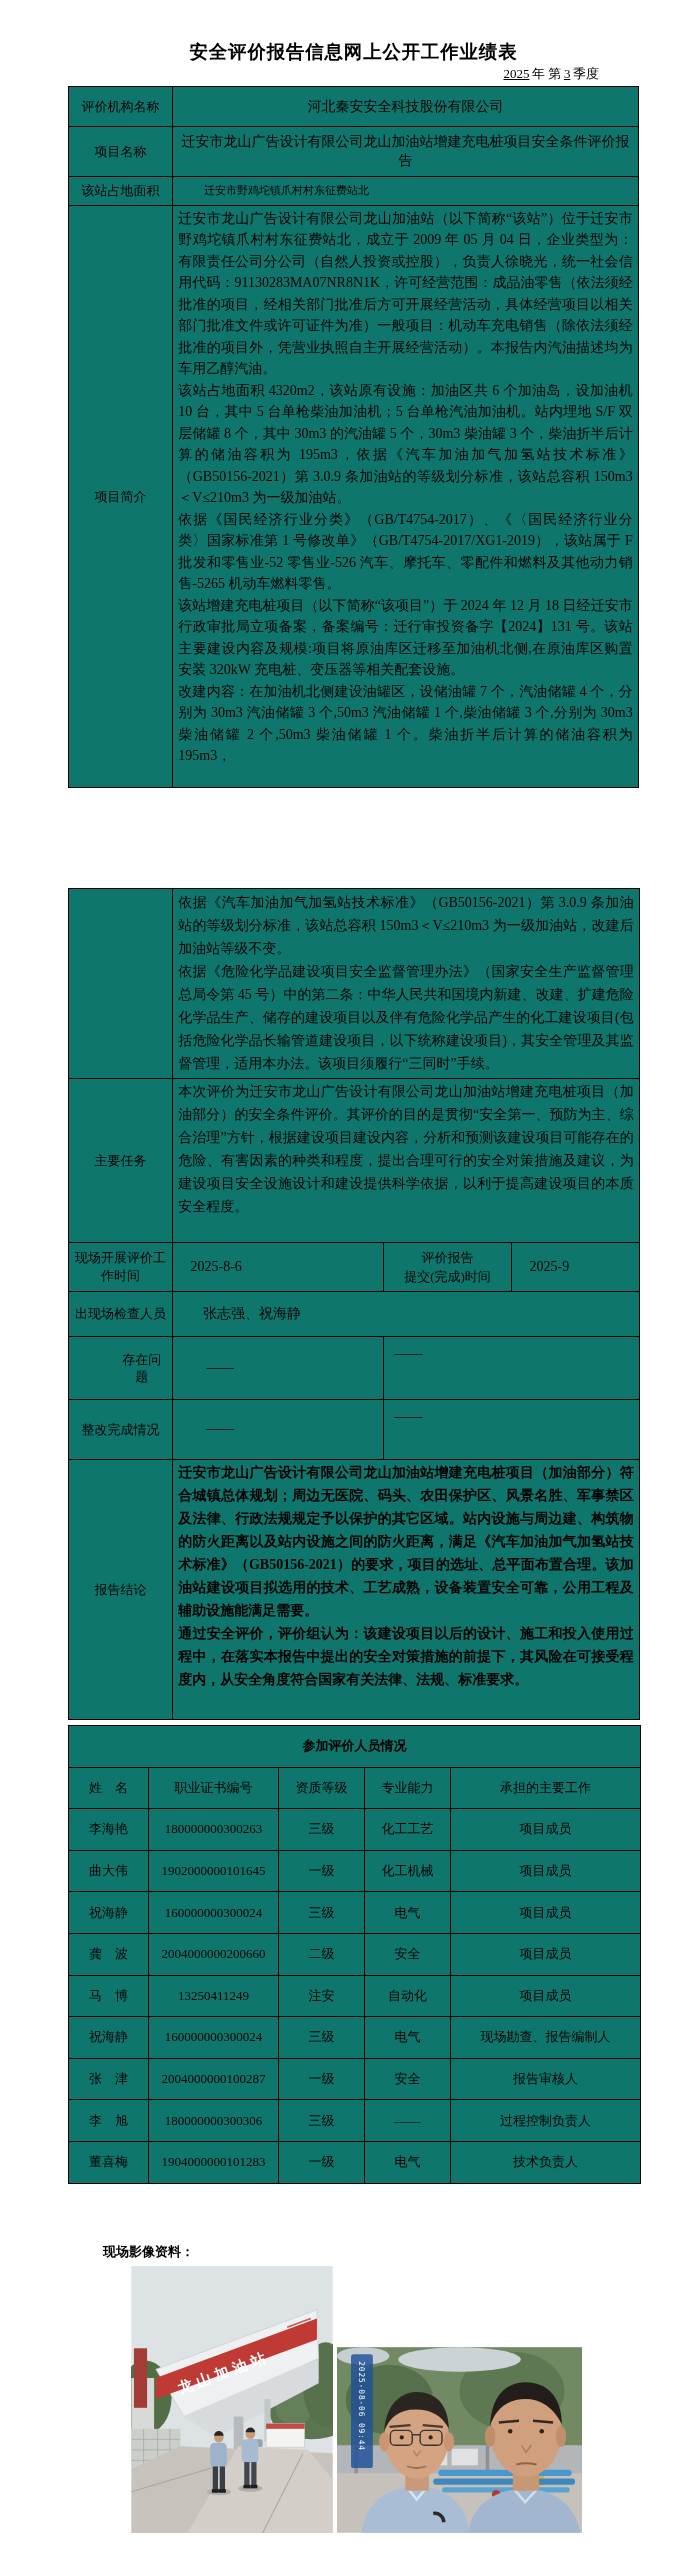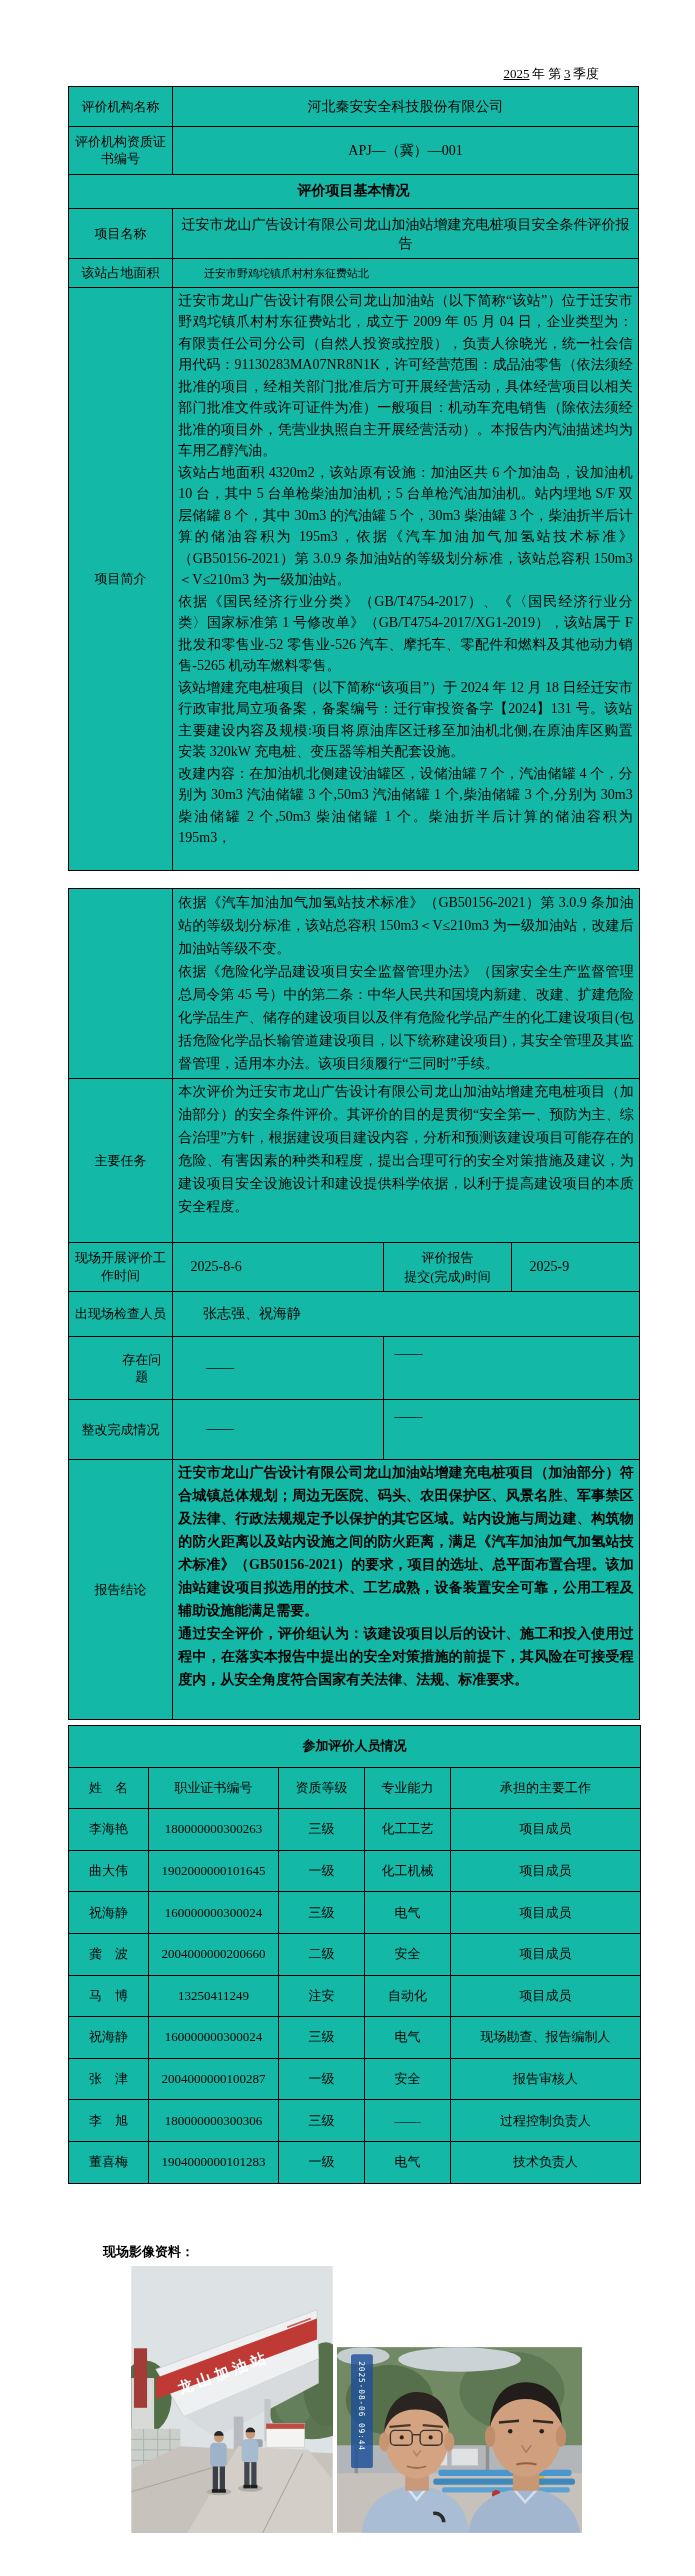--- a/index.html
+++ b/index.html
@@ -3,21 +3,21 @@
 <meta charset="utf-8">
 <style>
   html,body{margin:0;padding:0;background:#ffffff;}
   .page{position:relative;width:695px;height:2576px;background:#ffffff;overflow:hidden;
         font-family:"Liberation Serif","DejaVu Serif",serif;color:#000;}
   .doc-title{position:absolute;left:68px;top:39px;width:571px;text-align:center;
              font-size:18.4px;font-weight:bold;letter-spacing:0.9px;}
   .doc-period{position:absolute;top:65px;right:96px;font-size:13px;}
   .doc-period u{text-decoration:underline;padding:0 2.6px;}
 
-  table.t{position:absolute;border-collapse:collapse;table-layout:fixed;width:571px;background:#14b8a6;}
+  table.t{position:absolute;border-collapse:collapse;table-layout:fixed;width:571px;background:#0f766e;}
   table.t td{border:1.8px solid #000;padding:1.8px 5.3px;overflow:hidden;}
   td.lbl{text-align:center;vertical-align:middle;font-size:13px;line-height:17.5px;}
   td.sechead{text-align:center;vertical-align:middle;font-size:14px;font-weight:bold;}
   td.ctr{text-align:center;vertical-align:middle;font-size:14px;line-height:19px;}
   td.long{vertical-align:top;text-align:justify;font-size:14px;line-height:23px;padding:3.5px 7px;}
   td.long .para{margin:0;}
   .t1a-intro{line-height:21.5px !important;}
   .conc{line-height:23px !important;font-weight:bold;}
 
   
@@ -40,41 +40,35 @@
 
   .media-label{position:absolute;left:103px;top:2243px;font-size:13px;font-weight:bold;}
   .photo{position:absolute;overflow:hidden;}
   .photo svg{display:block;}
 </style>
 </head>
 <body>
 
 <div class="page">
 
+  <div class="doc-title">安全评价报告信息网上公开工作业绩表</div>
   <div class="doc-period">
     <u>2025</u><span>年</span>
     <span>第</span><u>3</u><span>季度</span>
   </div>
 
   <table class="t" style="left:68px;top:86px;">
     <colgroup>
         <col style="width:104px">
         <col>
       </colgroup>
     <tbody>
         <tr class="r1">
       <td class="lbl">评价机构名称</td>
       <td class="ctr">河北秦安安全科技股份有限公司</td>
-    </tr>
-    <tr class="r2">
-      <td class="lbl">评价机构资质证书编号</td>
-      <td class="ctr">APJ—（冀）—001</td>
-    </tr>
-    <tr class="r3">
-      <td class="sechead" colspan="2">评价项目基本情况</td>
     </tr>
     <tr class="r4">
       <td class="lbl">项目名称</td>
       <td class="ctr">迁安市龙山广告设计有限公司龙山加油站增建充电桩项目安全条件评价报告</td>
     </tr>
     <tr class="r5">
       <td class="lbl">该站占地面积</td>
       <td class="loc">迁安市野鸡坨镇爪村村东征费站北</td>
     </tr>
     <tr class="r6">

